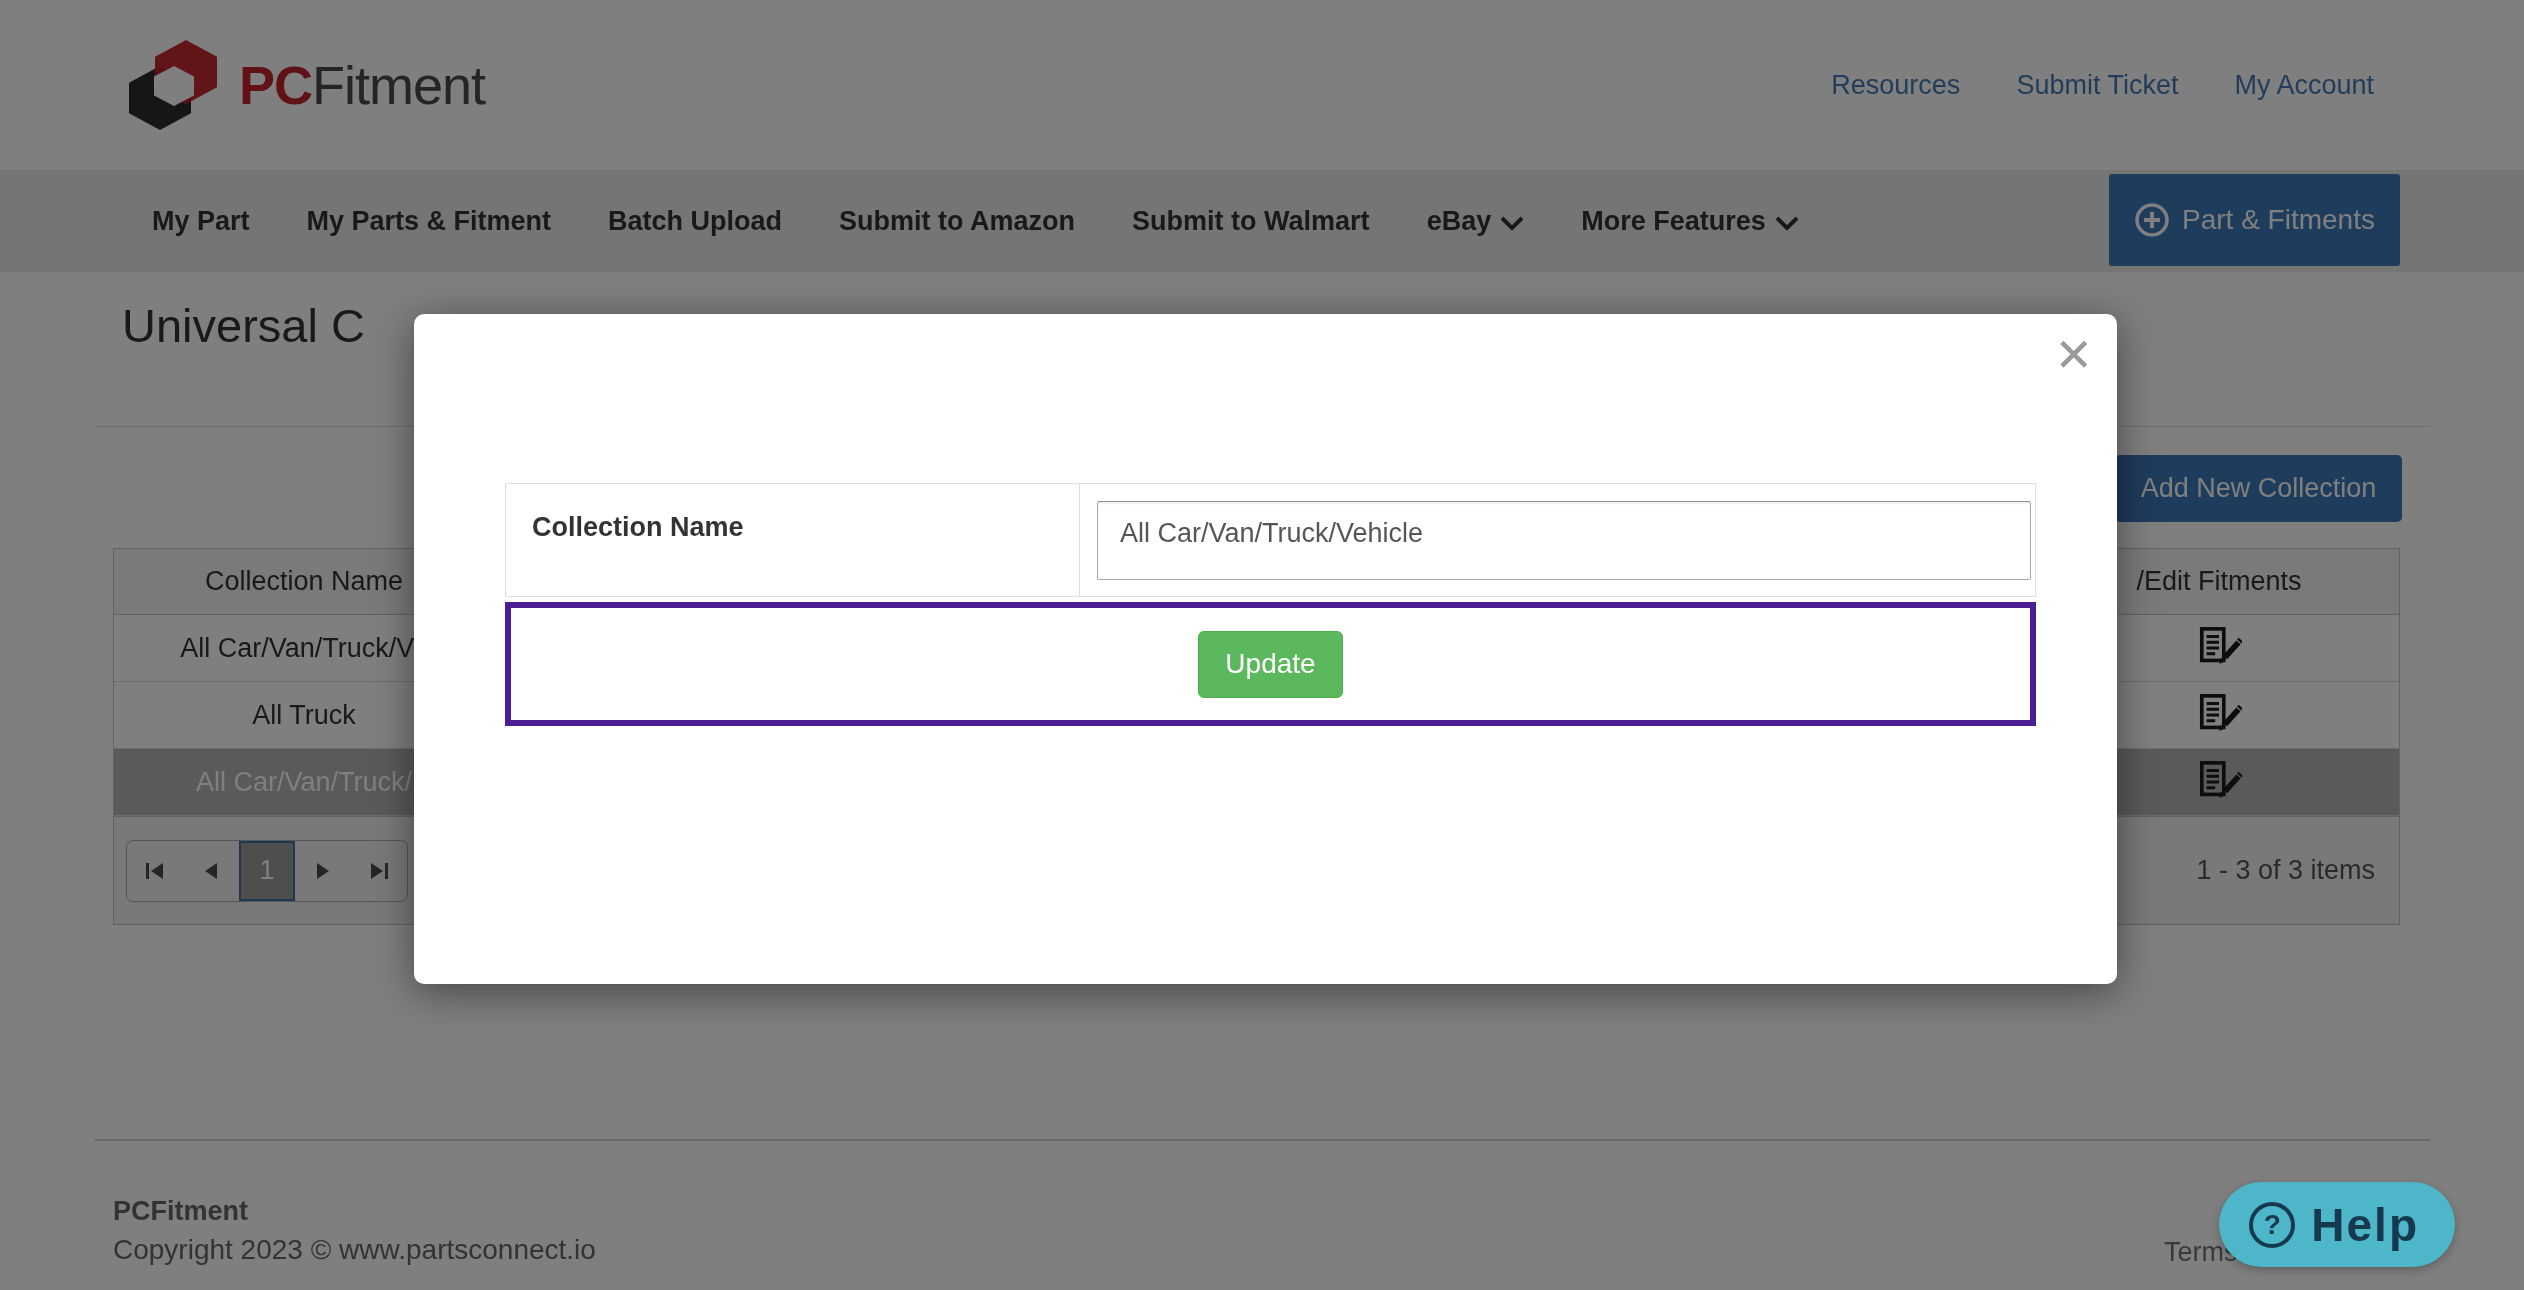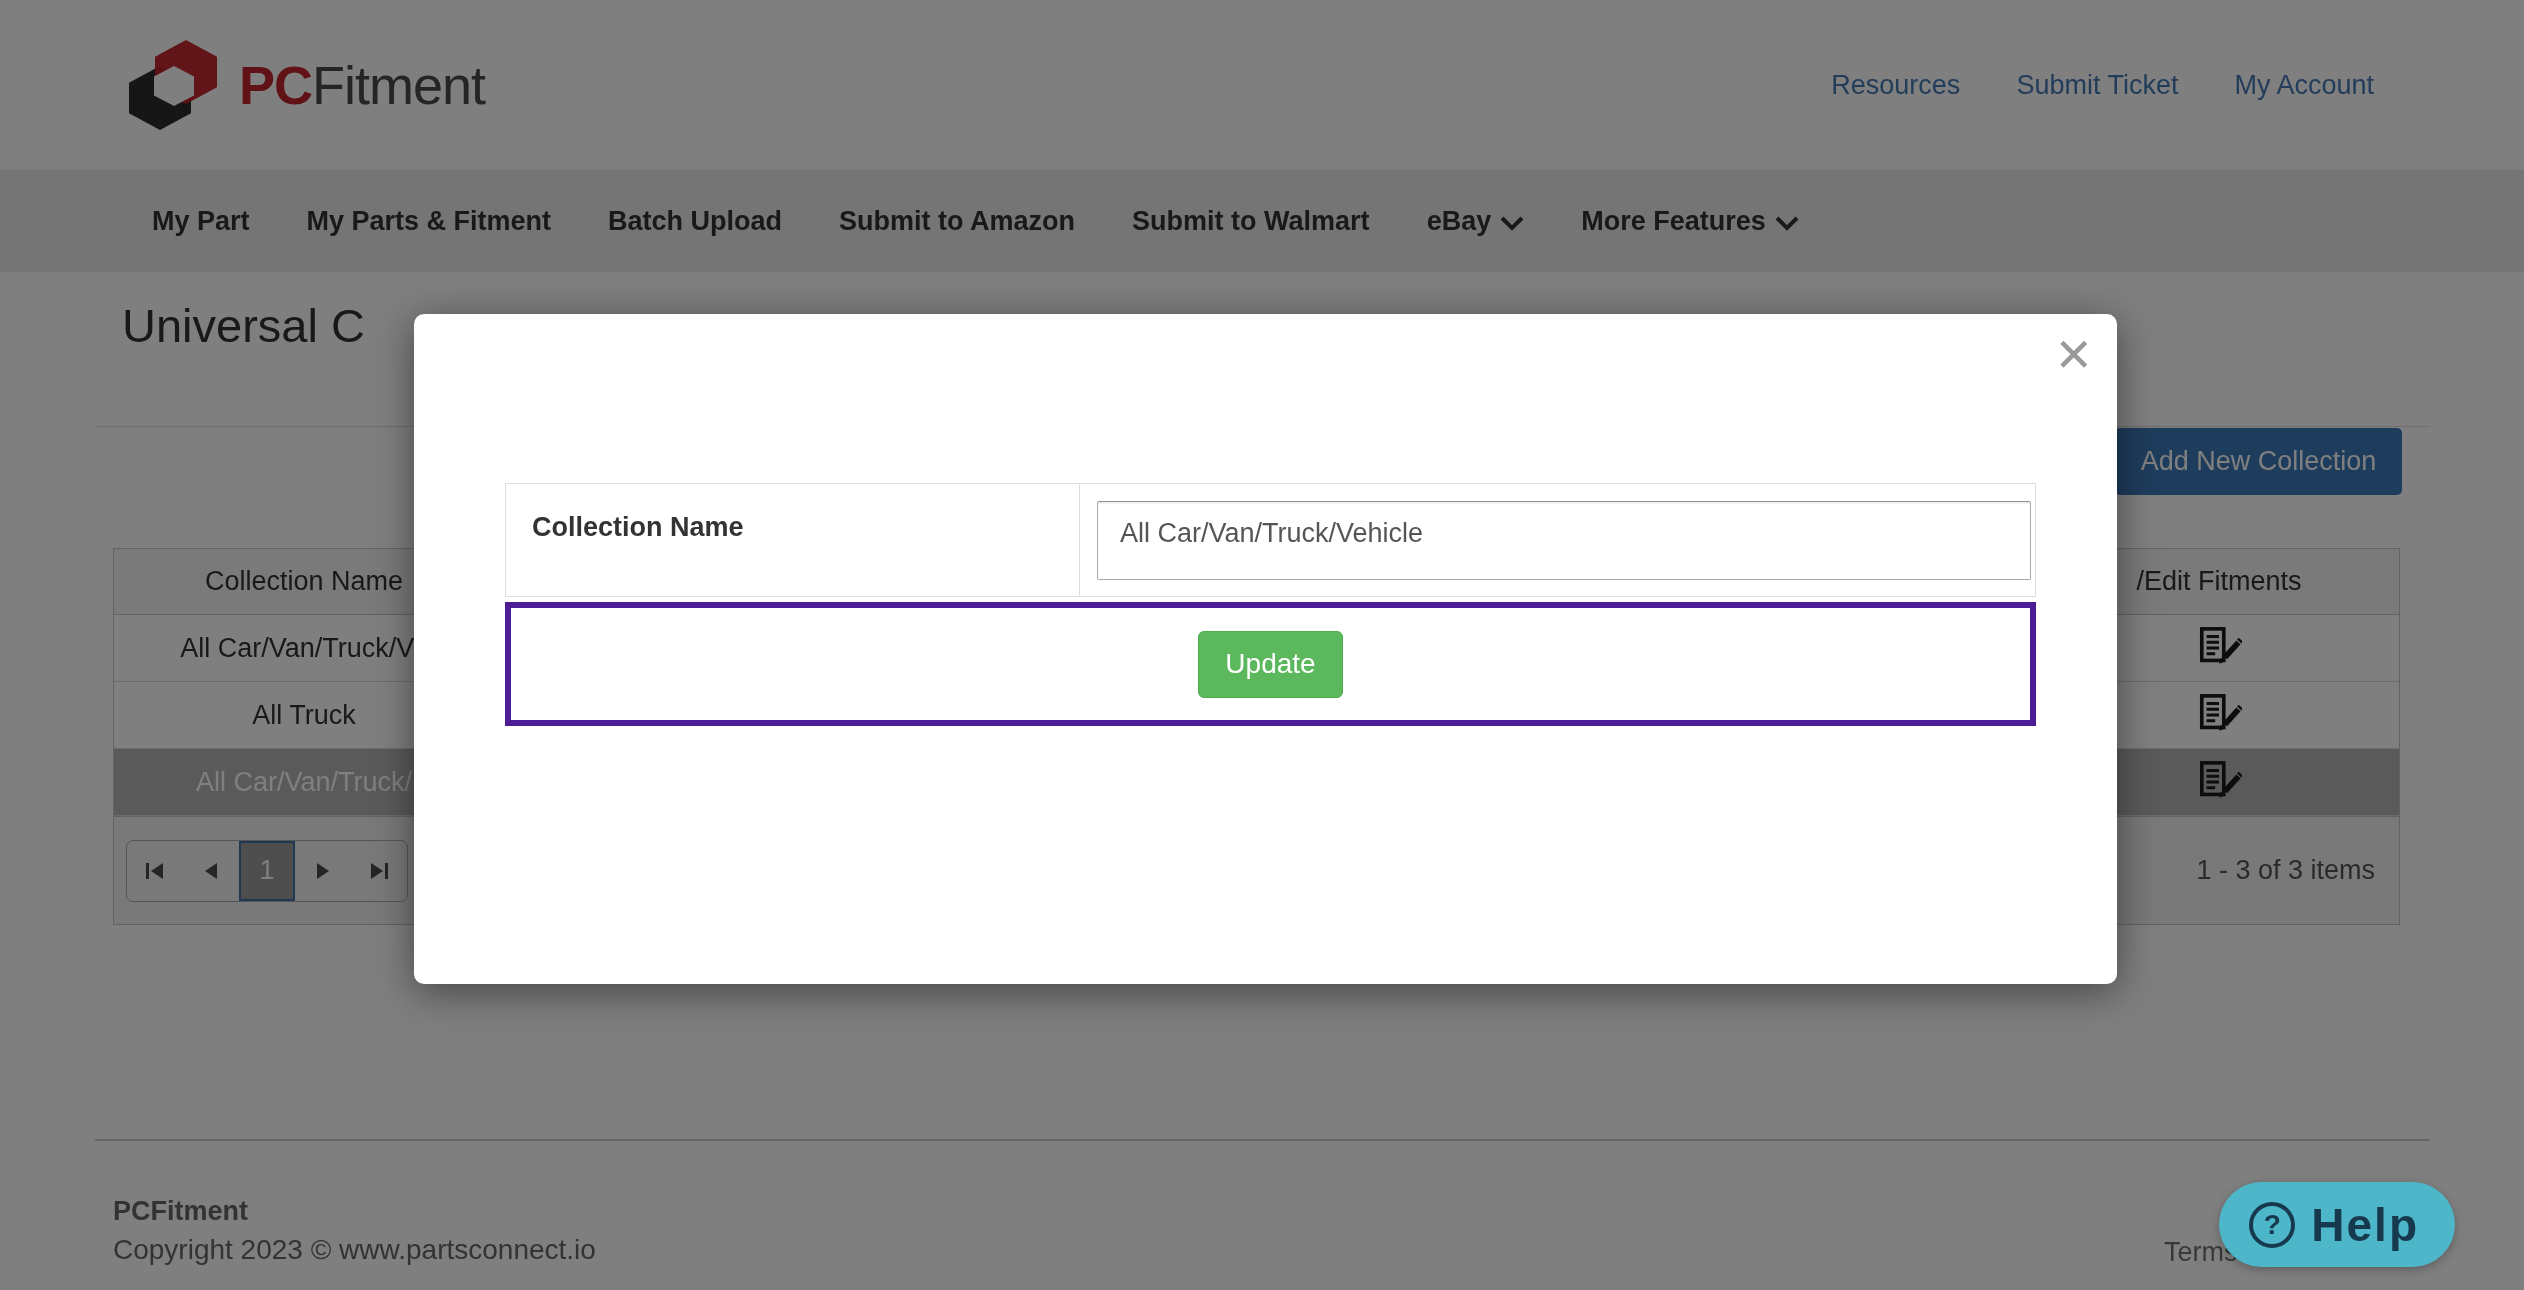--- a/index.html
+++ b/index.html
@@ -25,21 +25,21 @@
   .navbar { position:absolute; top:170px; left:0; width:100%; height:102px; background:#ebebeb; }
   .nav-items { position:absolute; left:152px; top:0; height:102px; display:flex; align-items:center; gap:57px; }
   .nav-item { font-size:27px; font-weight:bold; color:#333; display:flex; align-items:center; gap:9px; cursor:pointer; white-space:nowrap; }
   .chev { margin-top:4px; }
   .cta-btn { position:absolute; right:124px; top:4px; width:291px; height:92px; background:#3c78b8; border-radius:3px;
              display:flex; align-items:center; justify-content:center; gap:12px; color:#fff; font-size:28px; cursor:pointer; }
 
   
   .page-title { position:absolute; left:122px; top:298px; font-size:47px; color:#333; font-weight:400; }
   .title-rule { position:absolute; left:95px; right:94px; top:426px; border-top:1px solid #ddd; }
-  .add-btn { position:absolute; left:2115px; top:428px; width:287px; height:67px; background:#3c78b8; color:#fff;
+  .add-btn { position:absolute; left:2115px; top:455px; width:287px; height:67px; background:#3c78b8; color:#fff;
              font-size:27px; border-radius:5px; display:flex; align-items:center; justify-content:center; cursor:pointer; }
 
   
   .grid { position:absolute; left:113px; top:548px; width:2287px; border:1px solid #c5c5c5; background:#fff; }
   .g-row { display:grid; grid-template-columns:380px 1fr 360px; align-items:center; height:67px; border-bottom:1px solid #d9d9d9; background:#fff; }
   .g-head { height:66px; background:#f4f4f4; border-bottom:1px solid #c5c5c5; }
   .g-cell { text-align:center; font-size:27px; color:#333; overflow:hidden; white-space:nowrap; }
   .g-row.selected { background:#b5b5b5; }
   .g-row.selected .g-cell { color:#fff; }
   .edit-ic { display:inline-block; vertical-align:middle; cursor:pointer; }
@@ -114,20 +114,28 @@
             <polyline points="2,2 12,12 22,2" fill="none" stroke="#333" stroke-width="4"></polyline>
           </svg>
       </span>
       <span class="nav-item">
         <span>More Features</span>
         <svg class="chev" width="24" height="15" viewBox="0 0 24 15">
             <polyline points="2,2 12,12 22,2" fill="none" stroke="#333" stroke-width="4"></polyline>
           </svg>
       </span>
     </div>
+    <div class="cta-btn">
+      <svg width="36" height="36" viewBox="0 0 36 36">
+          <circle cx="18" cy="18" r="15" fill="none" stroke="#fff" stroke-width="3.5"></circle>
+          <line x1="18" y1="10" x2="18" y2="26" stroke="#fff" stroke-width="4"></line>
+          <line x1="10" y1="18" x2="26" y2="18" stroke="#fff" stroke-width="4"></line>
+        </svg>
+      <span>Part &amp; Fitments</span>
+    </div>
   </div>
 
   <h1 class="page-title">Universal C</h1>
   <div class="title-rule"></div>
 
   <div class="add-btn">Add New Collection</div>
 
   <div class="grid">
     <div class="g-row g-head">
       <span class="g-cell" style="font-weight:400">Collection Name</span>

